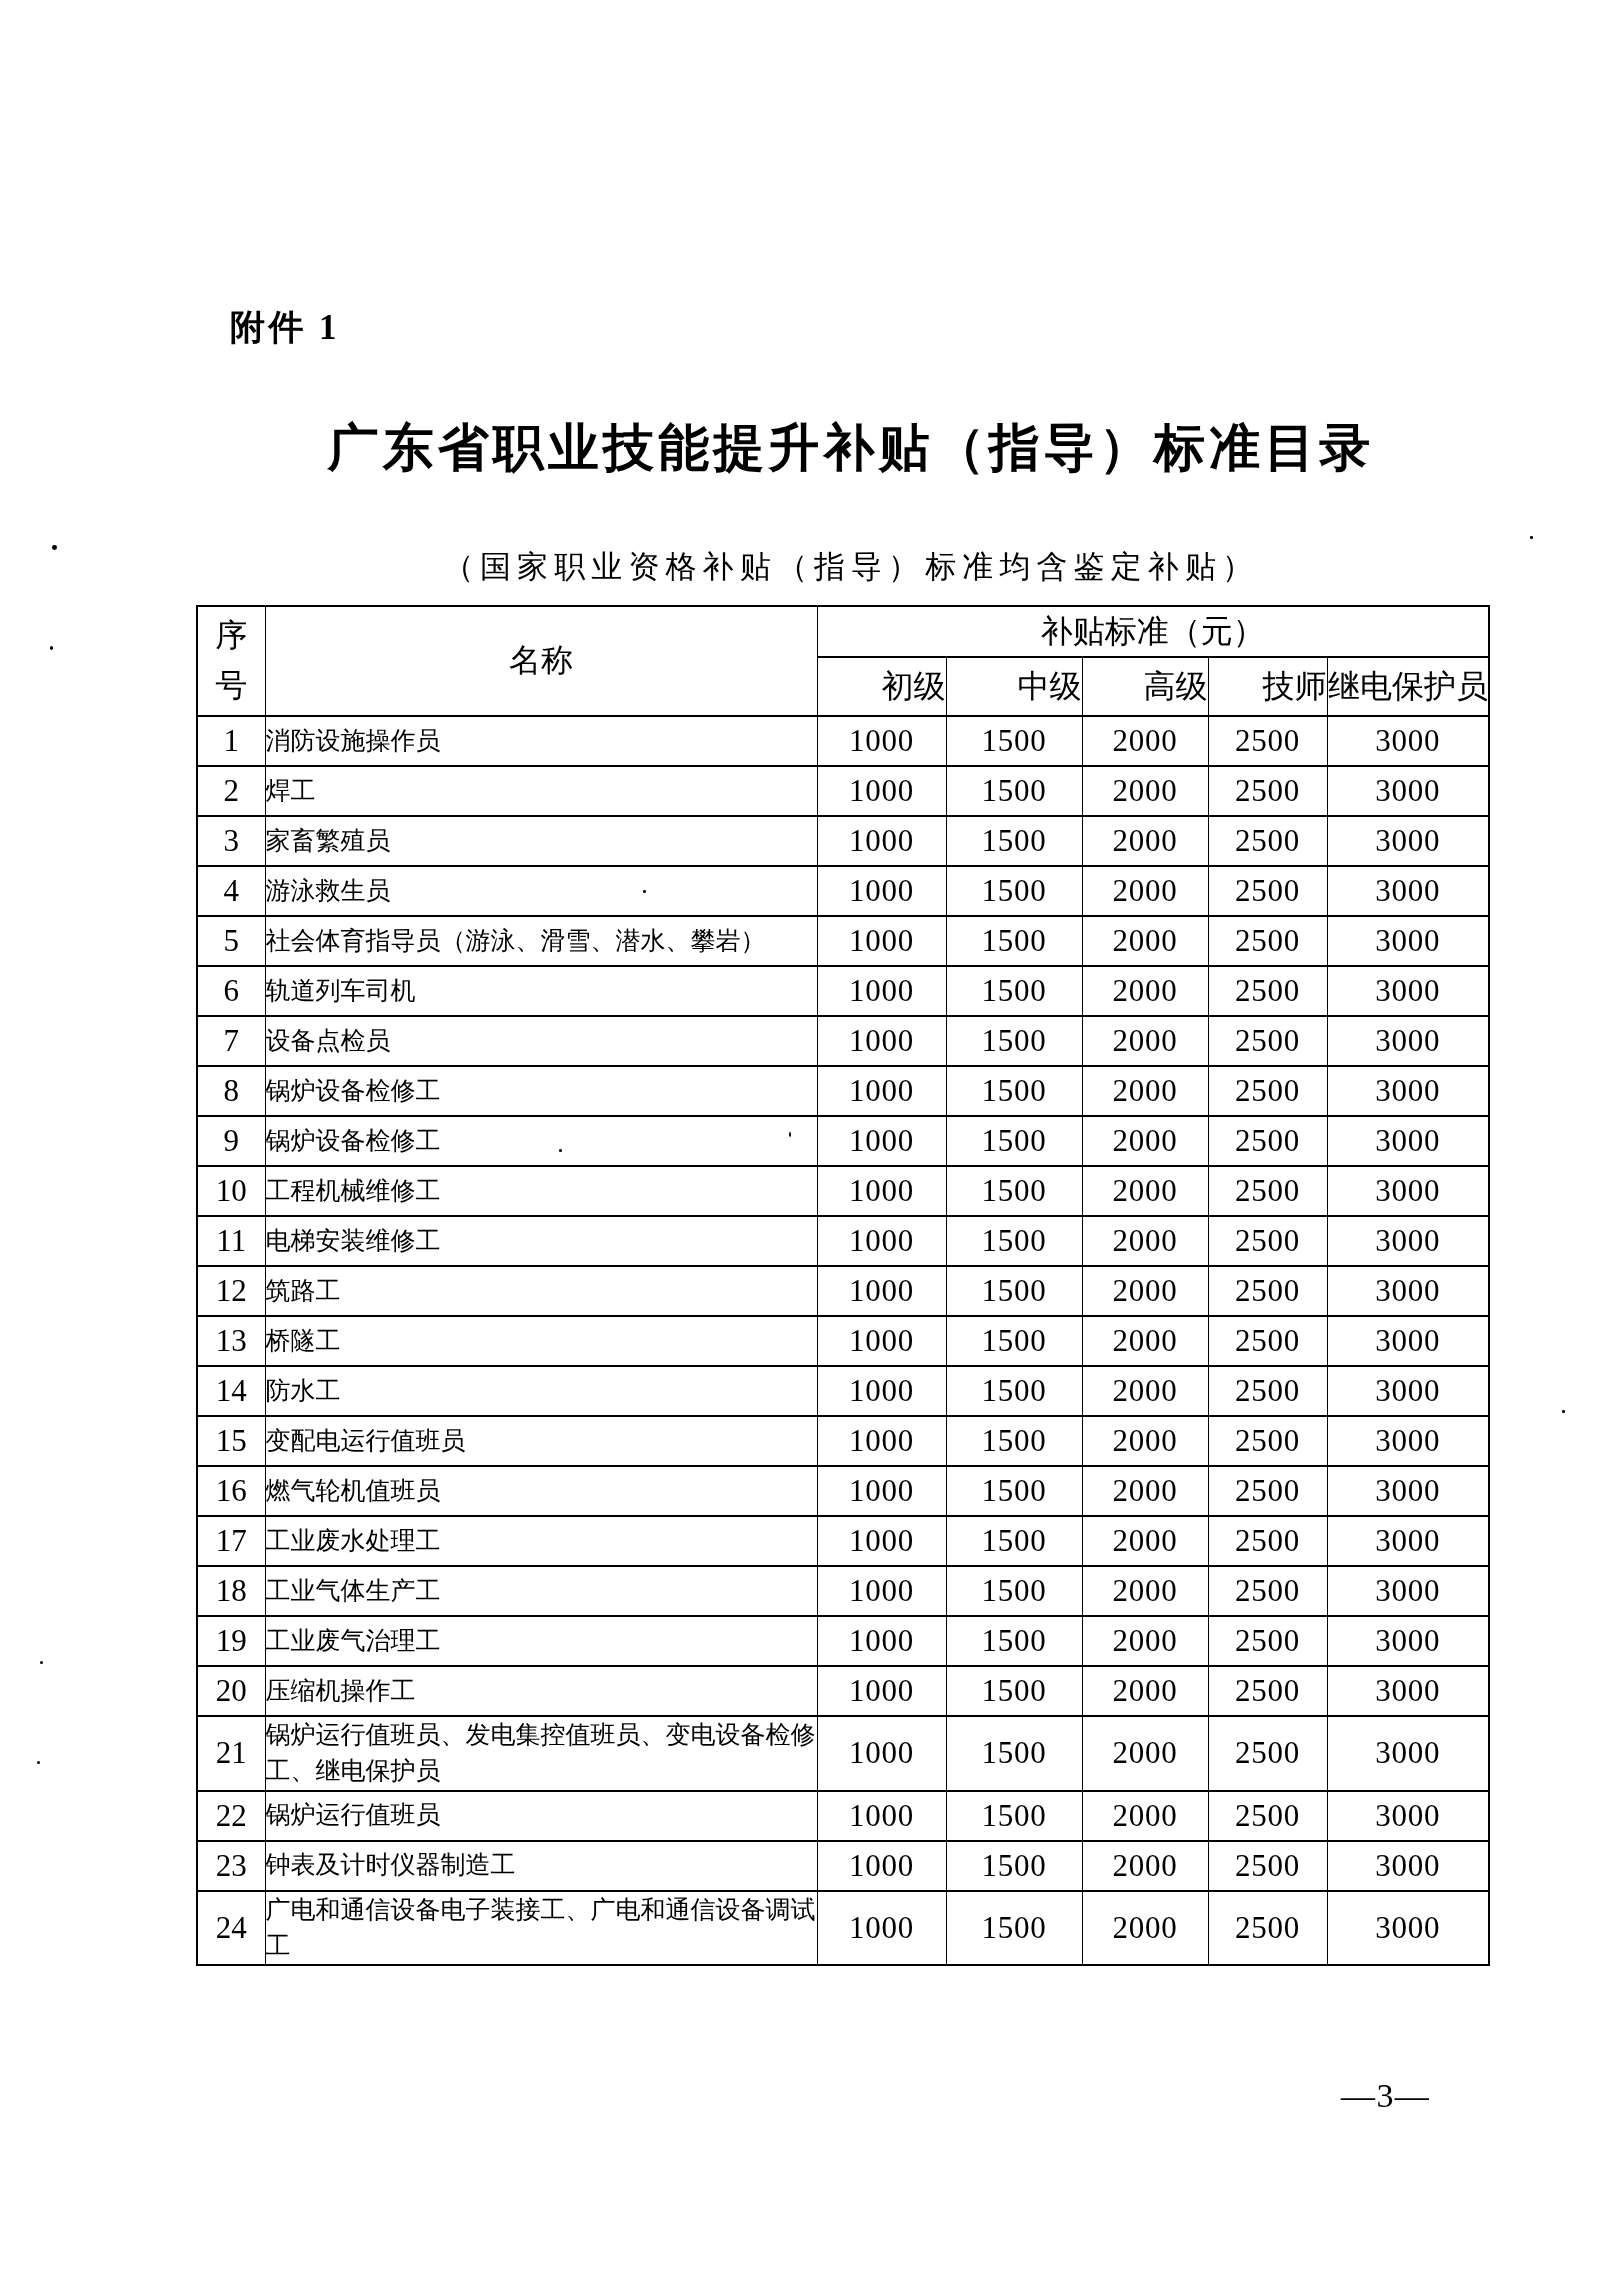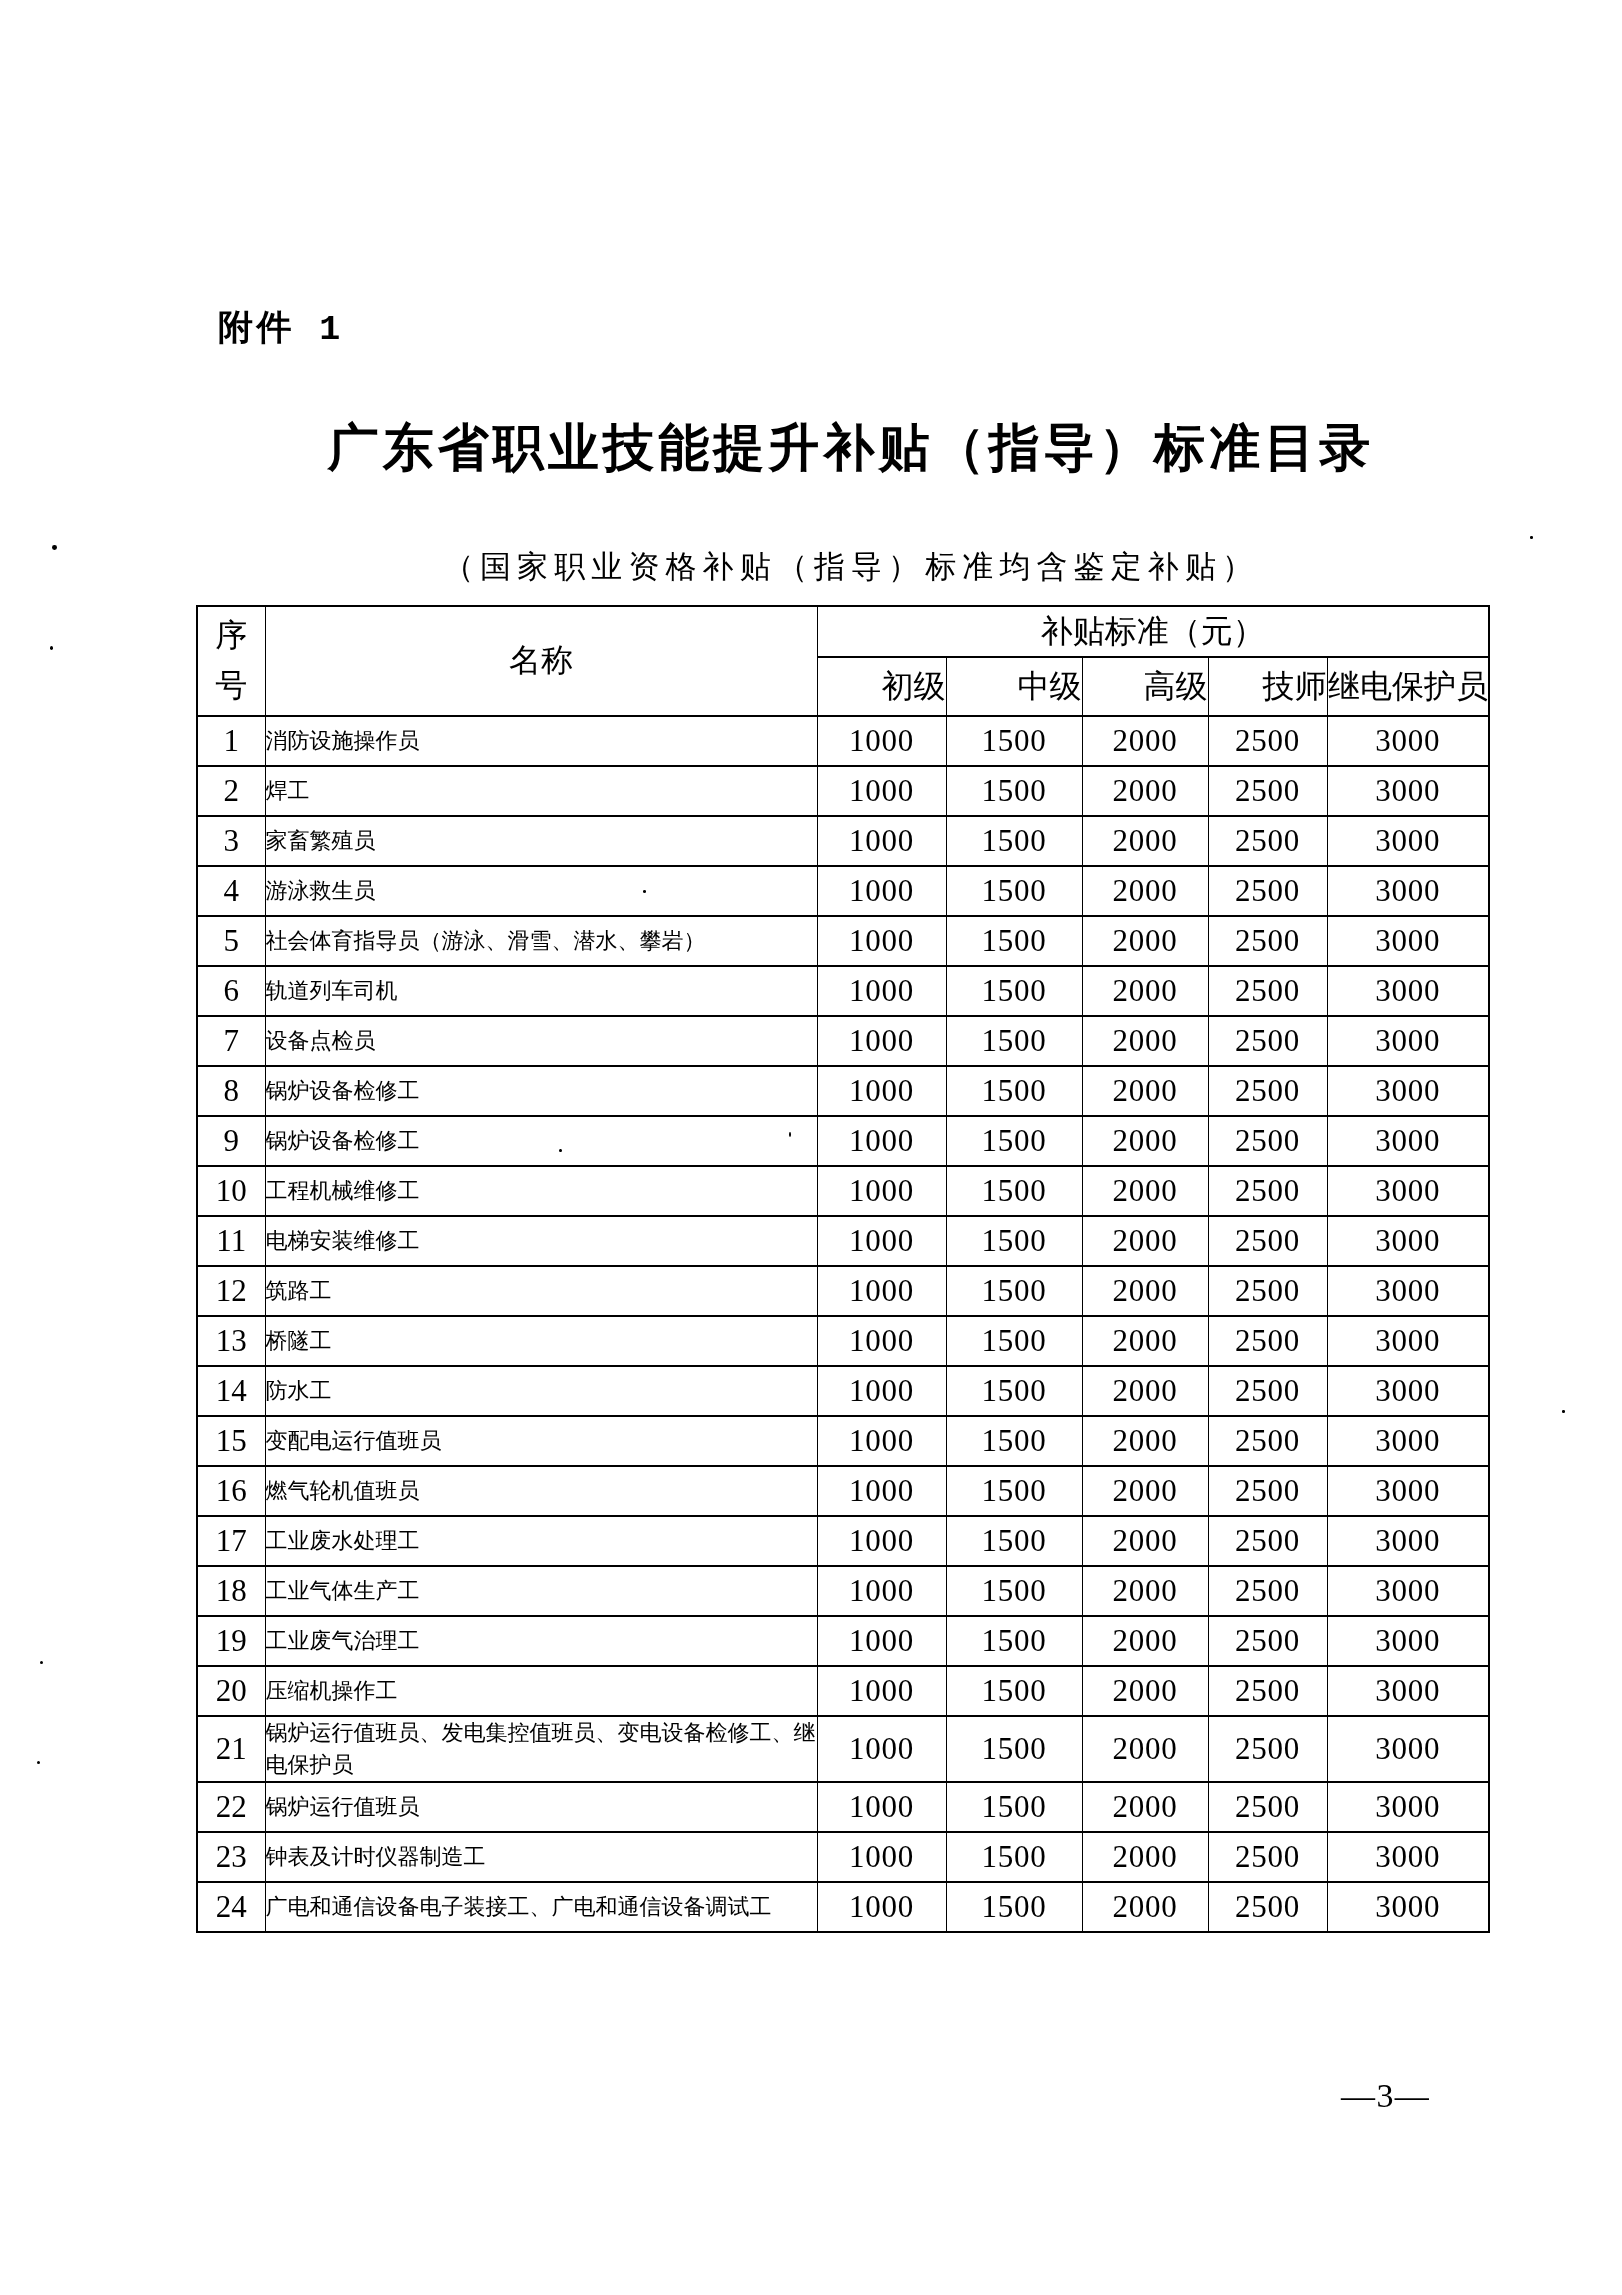--- a/index.html
+++ b/index.html
@@ -7,25 +7,25 @@
     position:relative;
     width:1622px;
     height:2295px;
     background:#ffffff;
     overflow:hidden;
     color:#000;
     font-family:"Liberation Serif","DejaVu Serif",serif;
   }
   .attachment{
     position:absolute;
-    left:218px;
+    left:230px;
     top:304px;
     font-size:35px;
     letter-spacing:3.4px;
-    font-family:Liberation Mono, monospace;
+    font-family:Liberation Serif, serif;
     font-weight:600;
   }
   .title{
     position:absolute;
     top:414px;
     left:40px;
     width:1622px;
     margin:0;
     text-align:center;
     font-size:51px;
@@ -70,21 +70,21 @@
   .doc-table tr.level-row th{border-bottom-width:2.7px;text-align:right;}
   .th-index{line-height:1.55;font-size:31px;}
   .doc-table tbody tr{height:50px;}
   .no-cell{
     text-align:center;
     font-size:31px;
   }
   .name-cell{
     text-align:left;
     padding:4.1px 4.1px 4.1px 5.5px;
-    font-size:22px;
+    font-size:25px;
     line-height:1.45;
     letter-spacing:0px;
   }
   .val-cell{
     text-align:center;
     font-size:31px;
     letter-spacing:0.7px;
   }
   .page-number{
     position:absolute;

